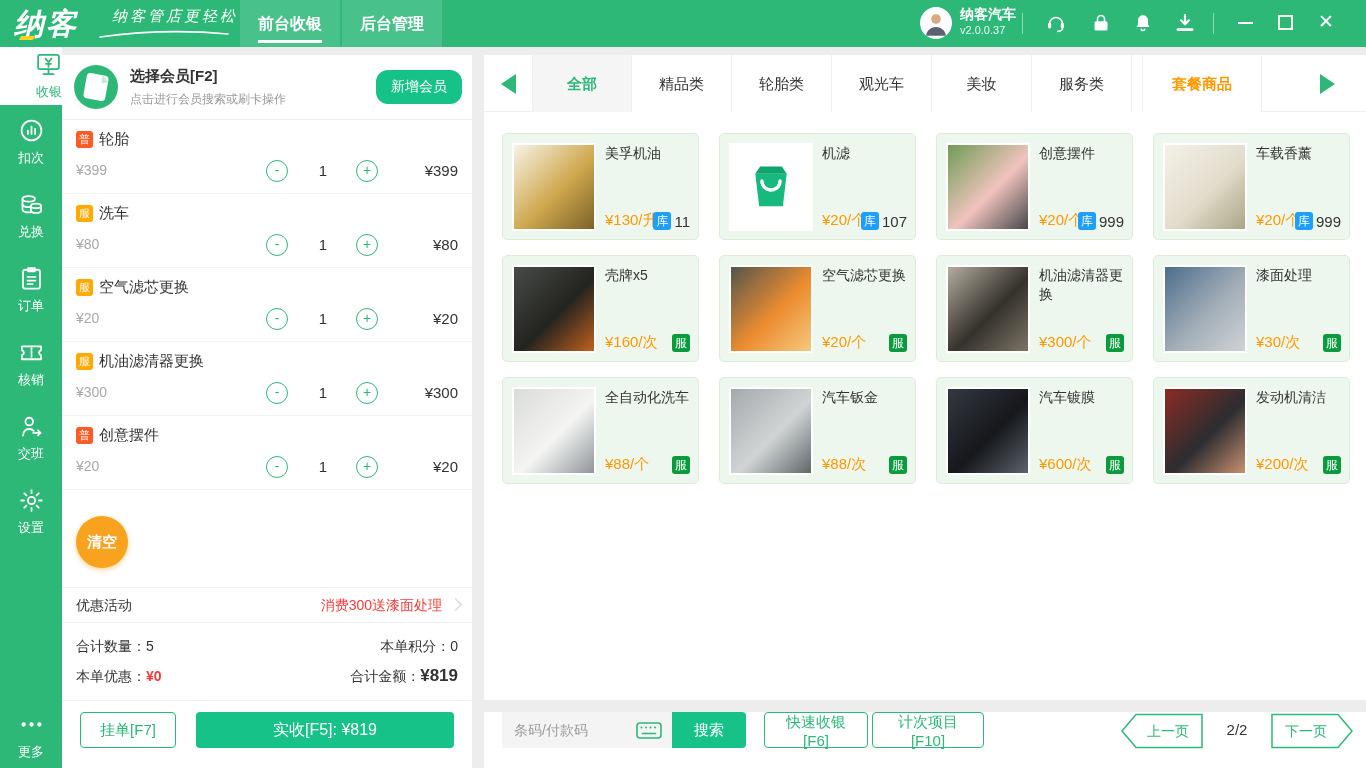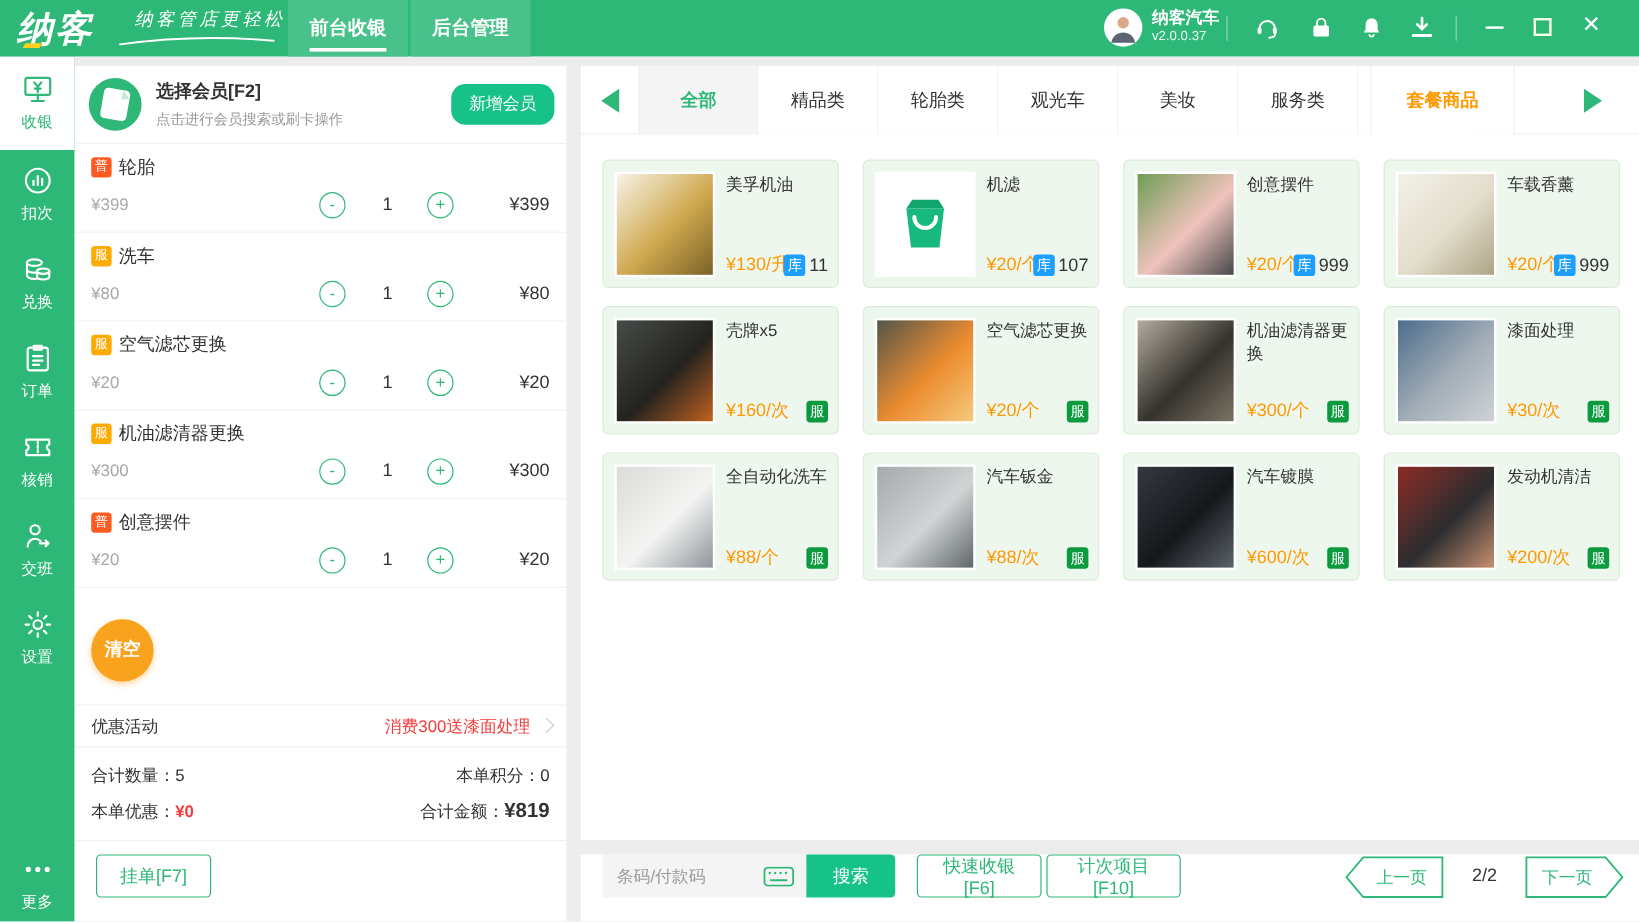--- a/index.html
+++ b/index.html
@@ -27,21 +27,21 @@
   .tb-divider{position:absolute;top:13px;width:1px;height:21px;background:rgba(255,255,255,.45);}
   .tb-icon{position:absolute;top:11px;width:24px;height:24px;color:#fff;cursor:pointer;}
   .win-btn{position:absolute;cursor:pointer;}
   #win-min{left:1238px;top:22px;width:15px;height:2px;background:#fff;}
   #win-max{left:1278px;top:15px;width:15px;height:15px;border:2px solid #f6ffe9;}
   #win-close{left:1314px;top:10px;width:24px;height:24px;color:#fff;font-size:19px;line-height:24px;text-align:center;}
 
   
   #sidebar{position:absolute;left:0;top:47px;width:62px;height:721px;background:var(--green);display:flex;flex-direction:column;z-index:4;}
   .side-item{height:74px;color:#fff;display:flex;flex-direction:column;align-items:center;justify-content:center;cursor:pointer;flex:none;}
-  .side-item.active{background:#fff;color:var(--green);height:78px;}
+  .side-item.active{background:#fff;color:var(--green);height:58px;align-items:flex-end;}
   .side-item.pinned{margin-top:auto;height:64px;}
   .side-icon{width:27px;height:27px;margin-bottom:5px;}
   .side-label{font-size:13px;}
 
   
   #left-panel{position:absolute;left:62px;top:55px;width:410px;height:713px;background:#fff;z-index:3;}
   #member-bar{position:absolute;left:0;top:0;width:410px;height:65px;border-bottom:1px solid #f0f0f0;cursor:pointer;}
   #member-icon{position:absolute;left:12px;top:10px;width:44px;height:44px;border-radius:50%;background:var(--green);}
   #member-icon svg{width:44px;height:44px;}
   #member-title{position:absolute;left:68px;top:12px;font-size:15px;font-weight:bold;color:#333;}
@@ -337,20 +337,21 @@
   </div>
 
   <div id="summary">
     <div class="sum-l1"><span>合计数量：</span><span>5</span></div>
     <div class="sum-r1"><span>本单积分：</span><span>0</span></div>
     <div class="sum-l2"><span>本单优惠：</span><span class="sum-red">¥0</span></div>
     <div class="sum-r2"><span>合计金额：</span><span class="sum-big">¥819</span></div>
   </div>
 
   <button id="hold-btn">挂单[F7]</button>
+  <button id="pay-btn">实收[F5]: ¥819</button>
 </div>
 
 <div id="main-panel">
   <div id="cat-bar">
     <div id="cat-left-arrow"></div>
     <div id="cat-tabs">
         <div class="cat-tab active">全部</div>
         <div class="cat-tab">精品类</div>
         <div class="cat-tab">轮胎类</div>
         <div class="cat-tab">观光车</div>

